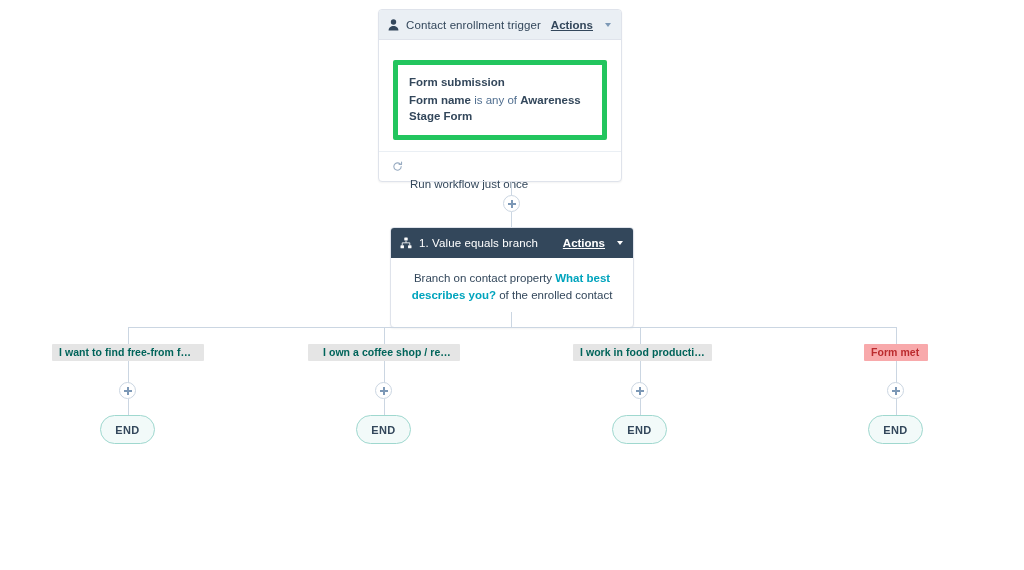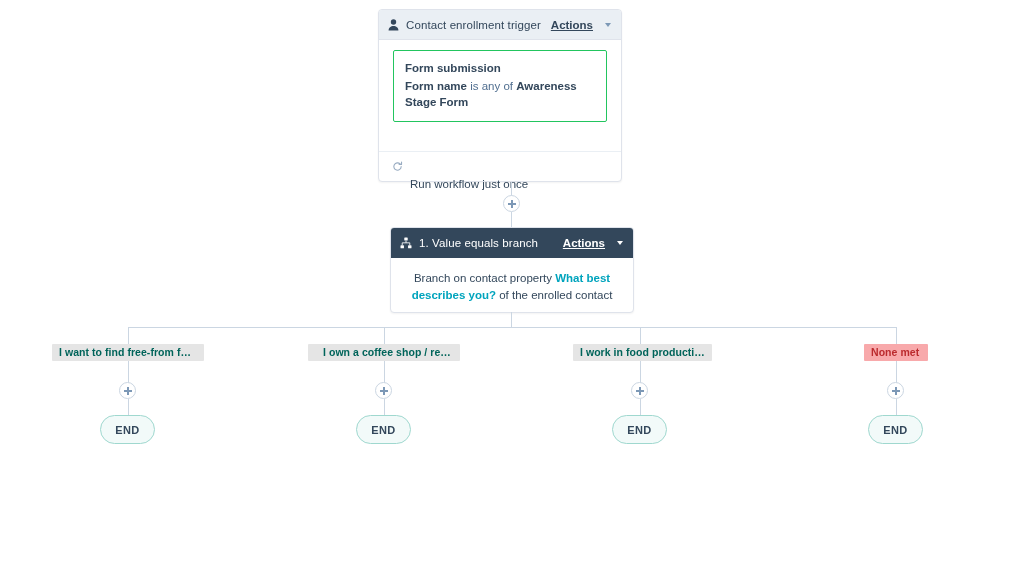--- a/index.html
+++ b/index.html
@@ -126,23 +126,24 @@
   #trigger-card { left: 378px; top: 9px; width: 244px; height: 173px; }
 
   .trigger-body { padding: 10px 14px 0 14px; }
   .trigger-heading {
     font-size: 11.5px;
     font-weight: bold;
     color: #33475b;
     margin-bottom: 9px;
   }
   .criteria-box {
-    border: 1px solid #22c55e;
+    border: 5px solid #22c55e;
     border-radius: 2px;
     padding: 9px 11px 10px 11px;
+    margin-top: 10px;
   }
   .criteria-line {
     font-size: 11.5px;
     line-height: 16.5px;
     color: #33475b;
   }
   .criteria-line.first { font-weight: bold; margin-bottom: 1px; }
   .criteria-line b { font-weight: bold; }
   .criteria-line .muted { font-weight: normal; color: #516f90; }
 
@@ -153,21 +154,21 @@
     display: flex;
     align-items: center;
     padding-left: 13px;
     border-top: 1px solid #eaeff4;
     box-sizing: border-box;
   }
   .trigger-footer .refresh-icon { margin-right: 7px; display:flex; align-items:center; }
   .trigger-footer .footer-text { font-size: 11.5px; color: #33475b; margin-top: 35px; }
 
   
-  #branch-card { left: 390px; top: 227px; width: 244px; height: 86px; }
+  #branch-card { left: 390px; top: 227px; width: 244px; height: 101px; }
   .branch-body {
     padding: 12px 16px 0 16px;
     text-align: center;
     font-size: 11.5px;
     line-height: 16.5px;
     color: #33475b;
   }
   .branch-body .prop-link {
     color: #00a4bd;
     font-weight: bold;
@@ -286,17 +287,17 @@
 <div class="end-node" style="left:356px; top:415px;">END</div>
 
 <div class="vline" style="left:640px; top:327px; height:17px;"></div>
 <div class="chip teal" style="left:573px; top:344px; width:139px;">I work in food production</div>
 <div class="vline" style="left:640px; top:361px; height:23px;"></div>
 <div class="plus-node" style="left:631px; top:382px;"></div>
 <div class="vline" style="left:640px; top:399px; height:17px;"></div>
 <div class="end-node" style="left:612px; top:415px;">END</div>
 
 <div class="vline" style="left:896px; top:327px; height:17px;"></div>
-<div class="chip red" style="left:864px; top:344px; width:64px;">None met</div>
+<div class="chip red" style="left:864px; top:344px; width:64px;">Form met</div>
 <div class="vline" style="left:896px; top:361px; height:23px;"></div>
 <div class="plus-node" style="left:887px; top:382px;"></div>
 <div class="vline" style="left:896px; top:399px; height:17px;"></div>
 <div class="end-node" style="left:868px; top:415px;">END</div>
 
 </body></html>

